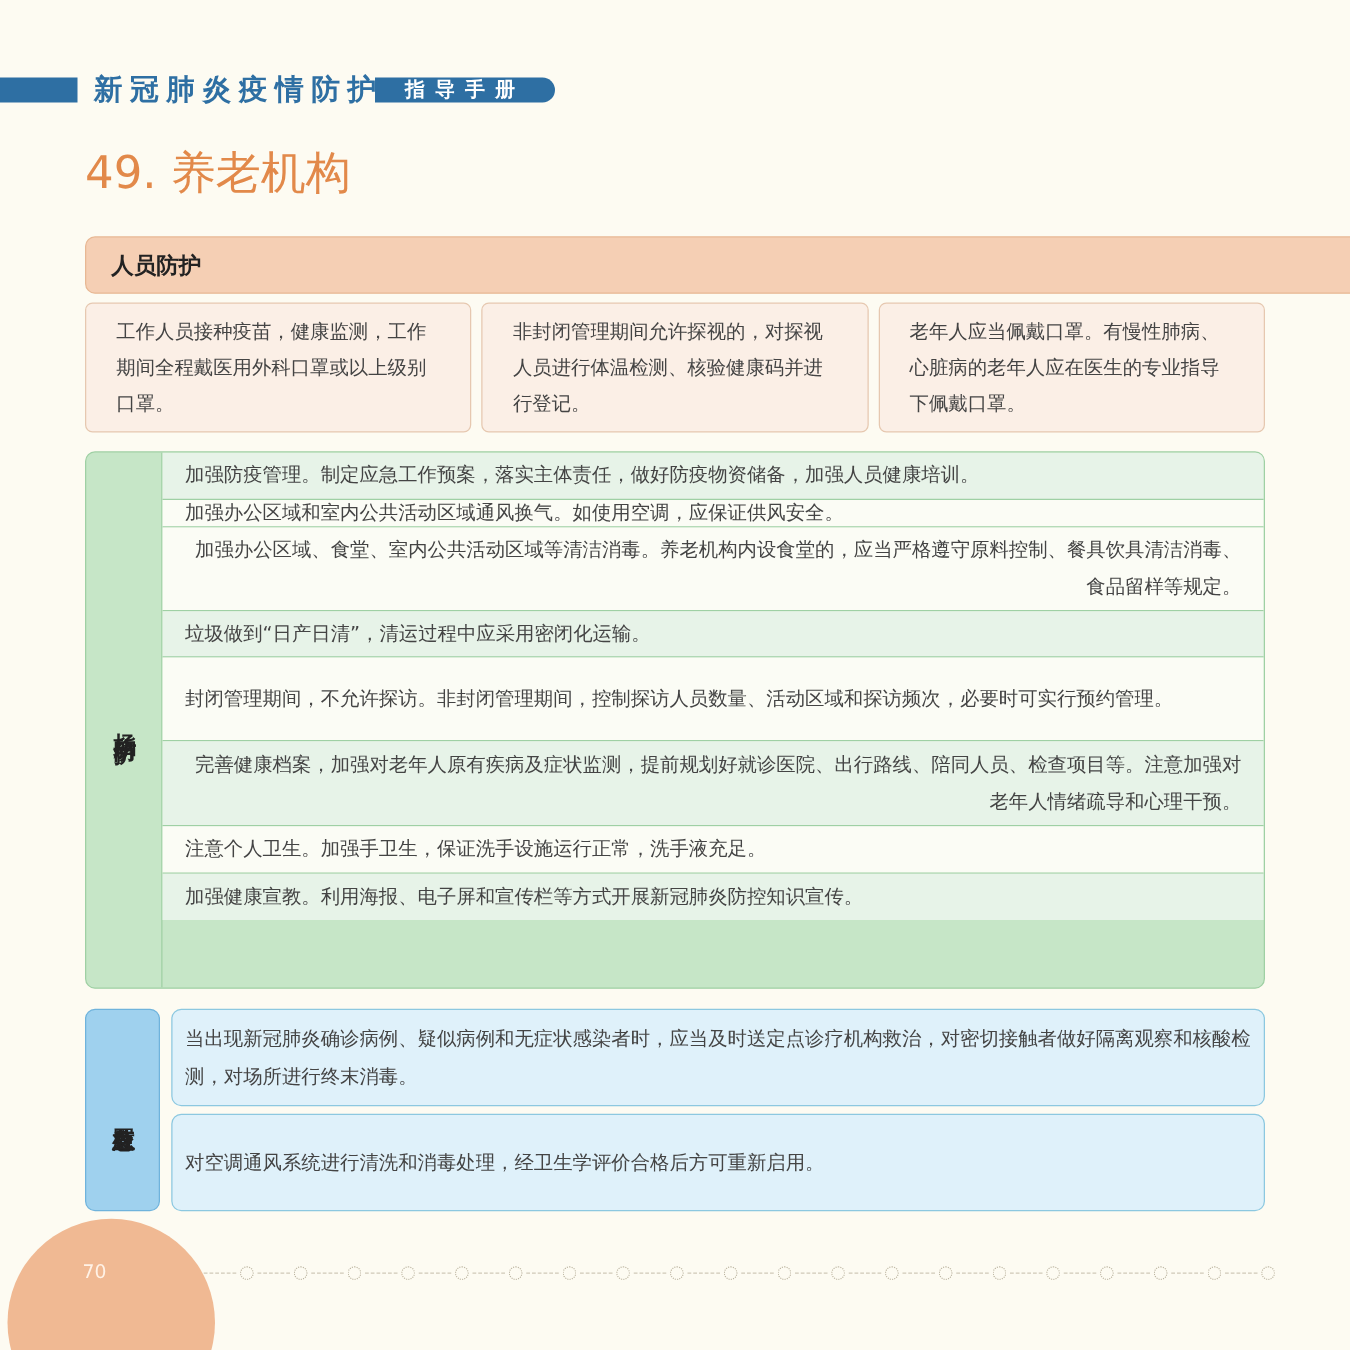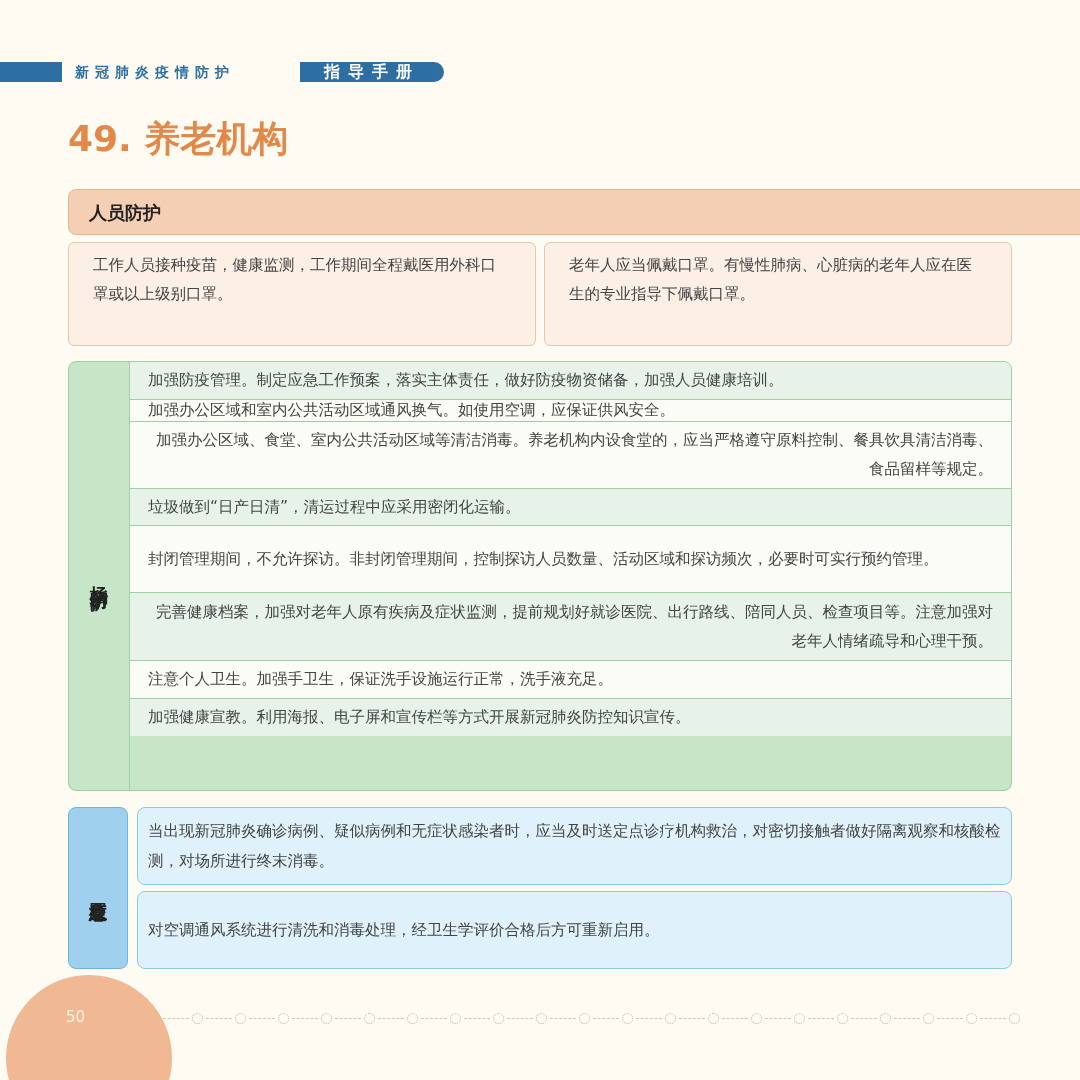--- a/index.html
+++ b/index.html
@@ -1,20 +1,20 @@
 <!DOCTYPE html>
 <html><head>
 <meta charset="utf-8">
 <style>
   html,body{margin:0;padding:0;}
   body{width:1080px;height:1080px;background:#fdfbf2;position:relative;overflow:hidden;font-family:"DejaVu Sans","Liberation Sans",sans-serif;color:#3a3a3a;}
   .hdr-bar{position:absolute;left:0;top:62px;width:62px;height:20px;background:#2e6fa3;}
-  .hdr-title{position:absolute;left:75px;top:58px;font-size:14px;font-weight:bold;color:#2e6fa3;letter-spacing:6px;line-height:28px;}
+  .hdr-title{position:absolute;left:75px;top:58px;font-size:23px;font-weight:bold;color:#2e6fa3;letter-spacing:6px;line-height:28px;}
   .hdr-pill{position:absolute;left:300px;top:62px;width:144px;height:20px;background:#2e6fa3;border-radius:0 12px 12px 0;color:#fff;font-size:16px;font-weight:bold;letter-spacing:8px;line-height:20px;text-align:center;}
-  .page-title{position:absolute;left:68px;top:112px;font-size:36px;font-weight:bold;color:#e2894a;line-height:54px;}
+  .page-title{position:absolute;left:68px;top:112px;font-size:36px;font-weight:normal;color:#e2894a;line-height:54px;}
   .pp-head{position:absolute;left:68px;top:189px;width:1076px;height:46px;background:#f5cfb4;border:1px solid #e8b894;border-radius:8px;box-sizing:border-box;}
   .pp-head span{position:absolute;left:20px;top:0;line-height:46px;font-size:18px;font-weight:bold;color:#222;}
   .pp-cards{position:absolute;left:68px;top:242px;width:944px;height:104px;display:flex;gap:8px;}
   .pp-card{flex:1;background:#fbefe6;border:1px solid #e6c8b0;border-radius:6px;padding:8px 24px;box-sizing:border-box;font-size:15.5px;line-height:29px;color:#444;}
   .sec-green{position:absolute;left:68px;top:361px;width:944px;height:430px;border:1px solid #9fd0a4;border-radius:8px;background:#c6e6c7;box-sizing:border-box;overflow:hidden;}
   .sec-label{position:absolute;left:0;top:0;width:60px;height:100%;display:flex;align-items:center;justify-content:center;}
   .sec-label span{writing-mode:vertical-rl;text-orientation:upright;font-size:18px;font-weight:bold;color:#222;letter-spacing:2px;}
   .green-rows{position:absolute;left:60px;top:0;right:0;bottom:0;border-left:1px solid #9fd0a4;}
   .g-row{box-sizing:border-box;border-bottom:1px solid #9fd0a4;padding:0 18px;font-size:15.5px;line-height:29px;display:flex;align-items:center;color:#444;text-align:right;}
   .g-row:last-child{border-bottom:none;}
@@ -37,20 +37,21 @@
 <div class="hdr-title">新冠肺炎疫情防护</div>
 <div class="hdr-pill">指导手册</div>
 
 <div class="page-title">49. 养老机构</div>
 
 <div class="pp-head">
   <span>人员防护</span>
 </div>
 <div class="pp-cards">
   <div class="pp-card">工作人员接种疫苗，健康监测，工作期间全程戴医用外科口罩或以上级别口罩。</div>
+  <div class="pp-card">非封闭管理期间允许探视的，对探视人员进行体温检测、核验健康码并进行登记。</div>
   <div class="pp-card">老年人应当佩戴口罩。有慢性肺病、心脏病的老年人应在医生的专业指导下佩戴口罩。</div>
 </div>
 
 <div class="sec-green">
   <div class="sec-label">
     <span>场所防护</span>
   </div>
   <div class="green-rows">
     <div class="g-row a" style="height:38px">加强防疫管理。制定应急工作预案，落实主体责任，做好防疫物资储备，加强人员健康培训。</div>
     <div class="g-row b" style="height:22px">加强办公区域和室内公共活动区域通风换气。如使用空调，应保证供风安全。</div>
@@ -63,21 +64,21 @@
   </div>
 </div>
 
 <div class="sec-blue-label">
   <span>应急处置</span>
 </div>
 <div class="blue-box" style="top:807px;height:78px;">当出现新冠肺炎确诊病例、疑似病例和无症状感染者时，应当及时送定点诊疗机构救治，对密切接触者做好隔离观察和核酸检测，对场所进行终末消毒。</div>
 <div class="blue-box" style="top:891px;height:78px;">对空调通风系统进行清洗和消毒处理，经卫生学评价合格后方可重新启用。</div>
 
 <div class="page-circle"></div>
-<div class="page-num">50</div>
+<div class="page-num">70</div>
 
 <div class="deco-line">
   <div class="deco-seg">
       <div class="deco-dash"></div>
       <div class="deco-circ"></div>
     </div>
   <div class="deco-seg">
       <div class="deco-dash"></div>
       <div class="deco-circ"></div>
     </div>

